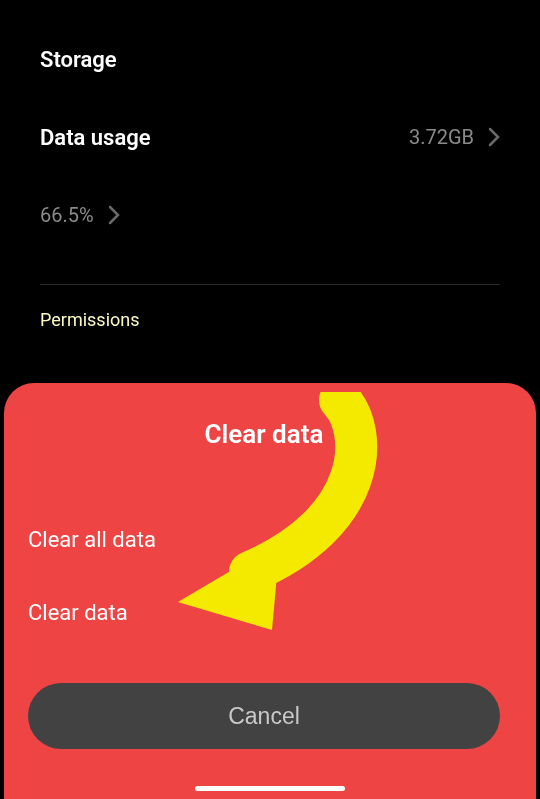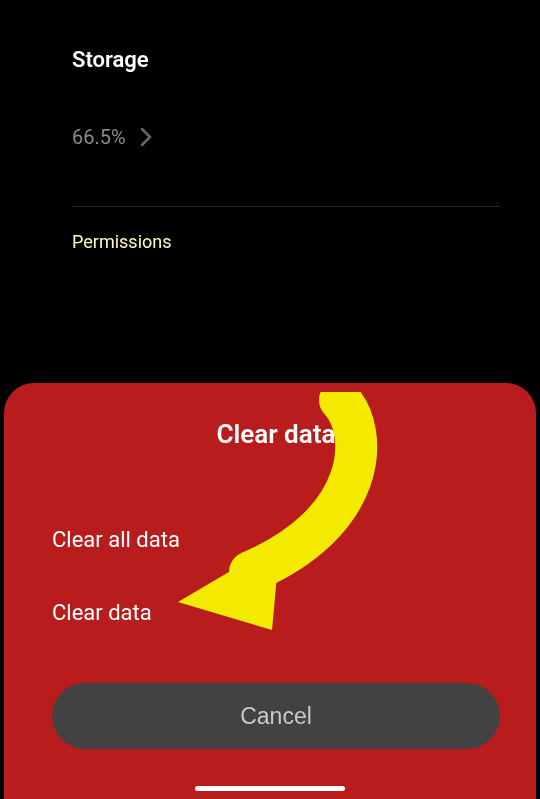--- a/index.html
+++ b/index.html
@@ -6,21 +6,20 @@
     body {
       width: 540px;
       height: 799px;
       background: #000;
       font-family: -apple-system, BlinkMacSystemFont, "Segoe UI", Roboto, sans-serif;
       position: relative;
       overflow: hidden;
     }
     .settings-list {
       padding: 20px 40px 0 40px;
-      margin-left: 32px;
     }
     .settings-row {
       display: flex;
       align-items: center;
       justify-content: space-between;
       height: 78px;
     }
     .settings-label {
       color: #fff;
       font-size: 22px;
@@ -65,23 +64,23 @@
       width: 24px;
       height: 24px;
       background: #d8d8d8;
       border-radius: 50%;
     }
     .sheet {
       position: absolute;
       left: 4px;
       right: 4px;
       bottom: 0;
-      background: #b91c1c;
+      background: #ef4444;
       border-radius: 30px 30px 0 0;
-      padding: 36px 36px 50px 48px;
+      padding: 36px 36px 50px 24px;
     }
     .sheet-title {
       text-align: center;
       color: #fff;
       font-size: 26px;
       font-weight: 600;
       margin-bottom: 54px;
     }
     .sheet-option {
       color: #fff;
@@ -120,20 +119,31 @@
   </style>
 </head>
 <body>
 
 <div class="settings-list">
 
   <div class="settings-row">
     <span class="settings-label">Storage</span>
   </div>
 
+  <div class="settings-row">
+    <span class="settings-label">Data usage</span>
+    <div class="row-right">
+      <span class="settings-value">3.72GB</span>
+      <span class="chevron">
+        <svg width="12" height="20" viewBox="0 0 12 20">
+            <path d="M2 2 L10 10 L2 18" stroke="#6a6a6a" stroke-width="2.5" fill="none" stroke-linecap="round"></path>
+          </svg>
+      </span>
+    </div>
+  </div>
 
   <div class="settings-row">
     <div class="row-right">
       <span class="settings-value">66.5%</span>
       <span class="chevron">
         <svg width="12" height="20" viewBox="0 0 12 20">
             <path d="M2 2 L10 10 L2 18" stroke="#6a6a6a" stroke-width="2.5" fill="none" stroke-linecap="round"></path>
           </svg>
       </span>
     </div>

